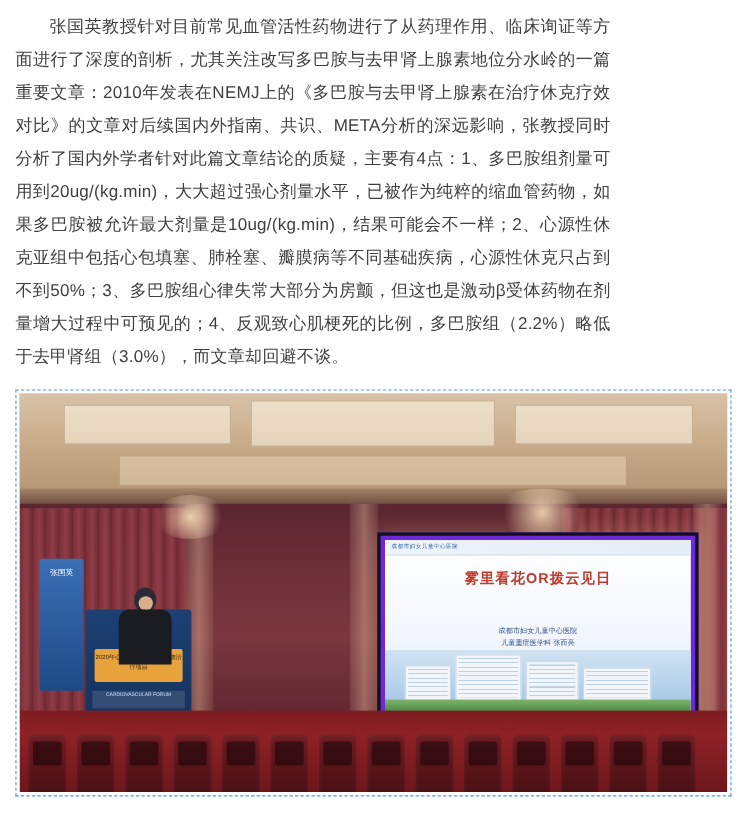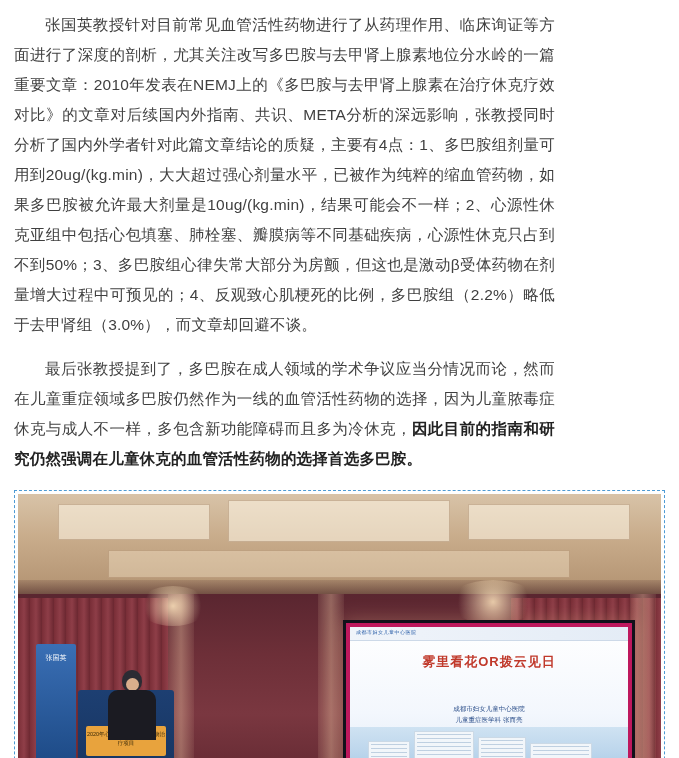--- a/index.html
+++ b/index.html
@@ -77,21 +77,21 @@
   }
   .curtain {
     position: absolute; top: 104px; height: 196px; width: 150px;
     background: repeating-linear-gradient(90deg, #7b2e37 0px, #93404a 6px, #6c2730 12px);
     opacity: 0.9;
   }
   .curtain.left { left: 0; }
   .curtain.right { right: 0; }
   .screen-frame {
     position: absolute; left: 325px; top: 126px; width: 286px; height: 164px;
-    background: #be185d; border: 3px solid #11111a;
+    background: #6d28d9; border: 3px solid #11111a;
     box-shadow: 0 0 18px rgba(255,210,160,0.25);
   }
   .screen-inner {
     position: absolute; inset: 4px;
     background: linear-gradient(180deg, #ffffff 0%, #f3f7fd 55%, #dfe9f5 100%);
     overflow: hidden;
   }
   .slide-topbar {
     position: absolute; left: 0; top: 0; width: 100%; height: 13px;
     background: linear-gradient(90deg, #f0f4fa, #e4ecf6);
@@ -191,23 +191,20 @@
     background: radial-gradient(circle, rgba(255,230,190,0.85), rgba(255,200,140,0) 70%);
   }
 </style>
 </head>
 <body>
 
 <div class="page">
 
   <p class="para">张国英教授针对目前常见血管活性药物进行了从药理作用、临床询证等方面进行了深度的剖析，尤其关注改写多巴胺与去甲肾上腺素地位分水岭的一篇重要文章：2010年发表在NEMJ上的《多巴胺与去甲肾上腺素在治疗休克疗效对比》的文章对后续国内外指南、共识、META分析的深远影响，张教授同时分析了国内外学者针对此篇文章结论的质疑，主要有4点：1、多巴胺组剂量可用到20ug/(kg.min)，大大超过强心剂量水平，已被作为纯粹的缩血管药物，如果多巴胺被允许最大剂量是10ug/(kg.min)，结果可能会不一样；2、心源性休克亚组中包括心包填塞、肺栓塞、瓣膜病等不同基础疾病，心源性休克只占到不到50%；3、多巴胺组心律失常大部分为房颤，但这也是激动β受体药物在剂量增大过程中可预见的；4、反观致心肌梗死的比例，多巴胺组（2.2%）略低于去甲肾组（3.0%），而文章却回避不谈。</p>
 
-  <p class="para second">
-    <span>最后张教授提到了，多巴胺在成人领域的学术争议应当分情况而论，然而在儿童重症领域多巴胺仍然作为一线的血管活性药物的选择，因为儿童脓毒症休克与成人不一样，多包含新功能障碍而且多为冷休克，</span><span class="bold-emph">因此目前的指南和研究仍然强调在儿童休克的血管活性药物的选择首选多巴胺。</span>
-  </p>
 
   <div class="figure-wrap">
     <div class="photo">
 
       <div class="ceiling"></div>
       <div class="ceiling-panel" style="left:40px;top:10px;width:150px;height:34px;"></div>
       <div class="ceiling-panel" style="left:210px;top:6px;width:220px;height:40px;"></div>
       <div class="ceiling-panel" style="left:450px;top:10px;width:160px;height:34px;"></div>
       <div class="ceiling-panel" style="left:90px;top:56px;width:460px;height:26px;background:rgba(255,240,215,0.35);"></div>
       <div class="ceiling-shadow"></div>

